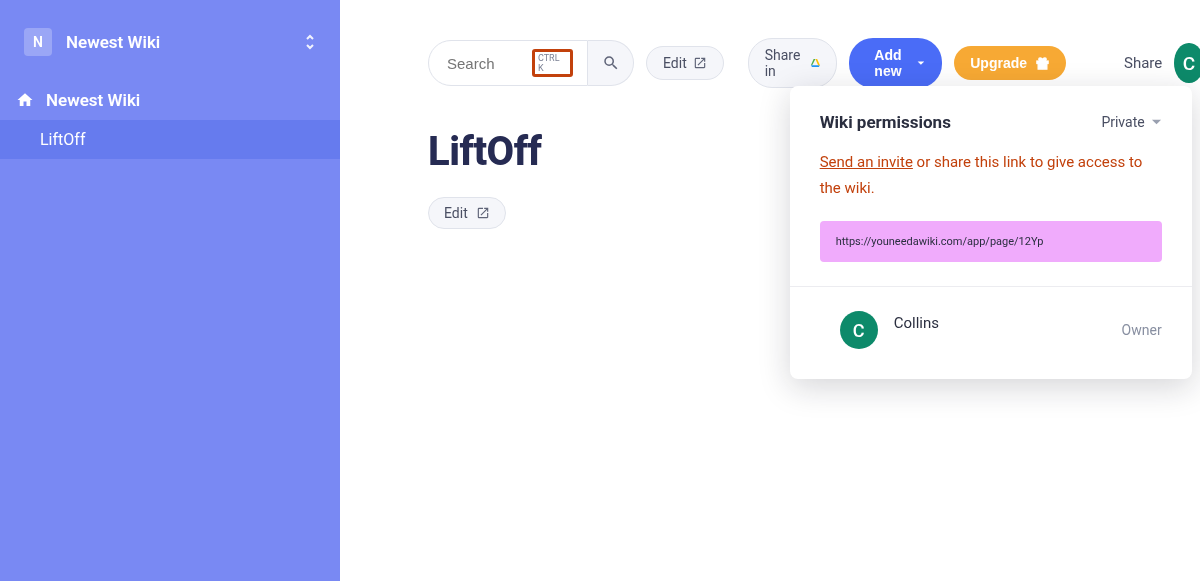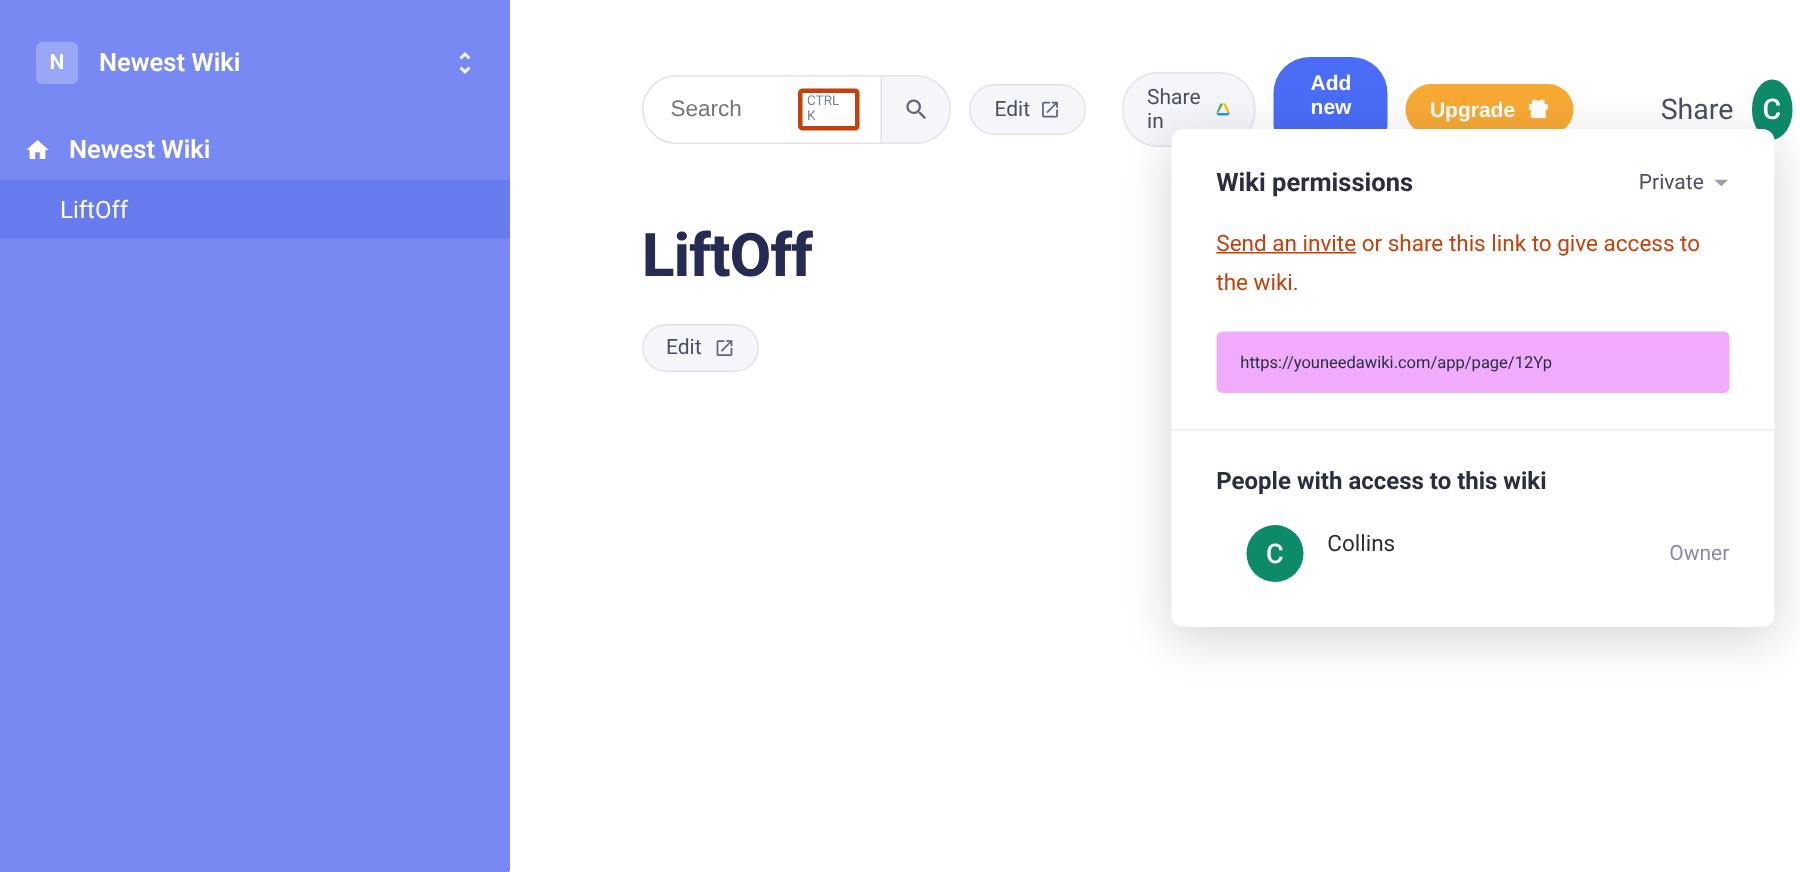--- a/index.html
+++ b/index.html
@@ -28,27 +28,27 @@
     .search-box input { border: none; outline: none; font-size: 15px; width: 85px; color: #9aa0b0; }
     .kbd { border: 3px solid #c2410c; border-radius: 3px; font-size: 9px; padding: 1px 3px; color: #7b8194; }
     .search-btn { border: 1px solid #e0e3eb; border-left: none; border-radius: 0 24px 24px 0; background: #f5f6fa; width: 46px; display: flex; align-items: center; justify-content: center; cursor: pointer; }
     .search-btn svg { width: 18px; height: 18px; fill: #5f6478; }
     
     .pill { display: flex; align-items: center; gap: 6px; border: 1px solid #e0e3eb; background: #f5f6fa; border-radius: 24px; padding: 8px 16px; font-size: 14px; color: #4a4f63; cursor: pointer; }
     .pill svg { width: 14px; height: 14px; fill: #5f6478; }
     
     .drive-icon { width: 16px; height: 16px; }
     
-    .addnew { background: #4a6cf7; color: #fff; border: none; border-radius: 24px; padding: 9px 18px; font-size: 14px; font-weight: 600; display: flex; align-items: center; gap: 8px; cursor: pointer; flex-direction: column; }
+    .addnew { background: #4a6cf7; color: #fff; border: none; border-radius: 24px; padding: 9px 18px; font-size: 14px; font-weight: 600; display: flex; align-items: center; gap: 8px; cursor: pointer; }
     .addnew svg { fill: #fff; width: 11px; height: 11px; }
     
     .upgrade { background: #f7a934; color: #fff; border: none; border-radius: 24px; padding: 9px 16px; font-size: 14px; font-weight: 600; display: flex; align-items: center; gap: 8px; cursor: pointer; }
     .upgrade svg { fill: #fff; stroke: #fff; width: 15px; height: 15px; }
     
-    .share-txt { font-size: 19px; color: #4a4f63; cursor: pointer; margin-left: 46px; }
+    .share-txt { font-size: 15px; color: #4a4f63; cursor: pointer; margin-left: 46px; }
     
     .avatar { width: 40px; height: 40px; background: #0d8a6a; border-radius: 50%; color: #fff; display: flex; align-items: center; justify-content: center; font-size: 19px; font-weight: 500; cursor: pointer; }
     .avatar.sm { width: 38px; height: 38px; font-size: 18px; }
     
     .page-content { padding: 40px 0 0 88px; }
     .page-title { font-size: 40px; font-weight: 800; color: #262b53; letter-spacing: -0.5px; }
     .edit-inline { margin-top: 22px; display: inline-flex; align-items: center; gap: 8px; border: 1px solid #e0e3eb; background: #f5f6fa; border-radius: 20px; padding: 7px 15px; font-size: 14px; color: #4a4f63; cursor: pointer; }
     .edit-inline svg { width: 14px; height: 14px; fill: #5f6478; }
     
     .popover { position: absolute; top: 86px; right: 42px; width: 402px; background: #fff; border-radius: 8px; box-shadow: 0 8px 32px rgba(20,24,40,0.18); padding: 26px 30px 30px 30px; }
@@ -154,21 +154,20 @@
           <svg viewBox="0 0 12 12">
               <path d="M1 3l5 5 5-5z"></path>
             </svg>
         </div>
       </div>
       <p class="pop-desc">
         <span class="invite-link">Send an invite</span><span> or share this link to give access to the wiki.</span>
       </p>
       <div class="url-box">https://youneedawiki.com/app/page/12Yp</div>
       <div class="divider"></div>
-      <div class="access-title">People with access to this wiki</div>
       <div class="person-row">
         <div class="avatar sm">C</div>
         <span class="person-name">Collins</span>
         <span class="role">Owner</span>
       </div>
     </div>
   </main>
 </div>
 
 </body></html>

